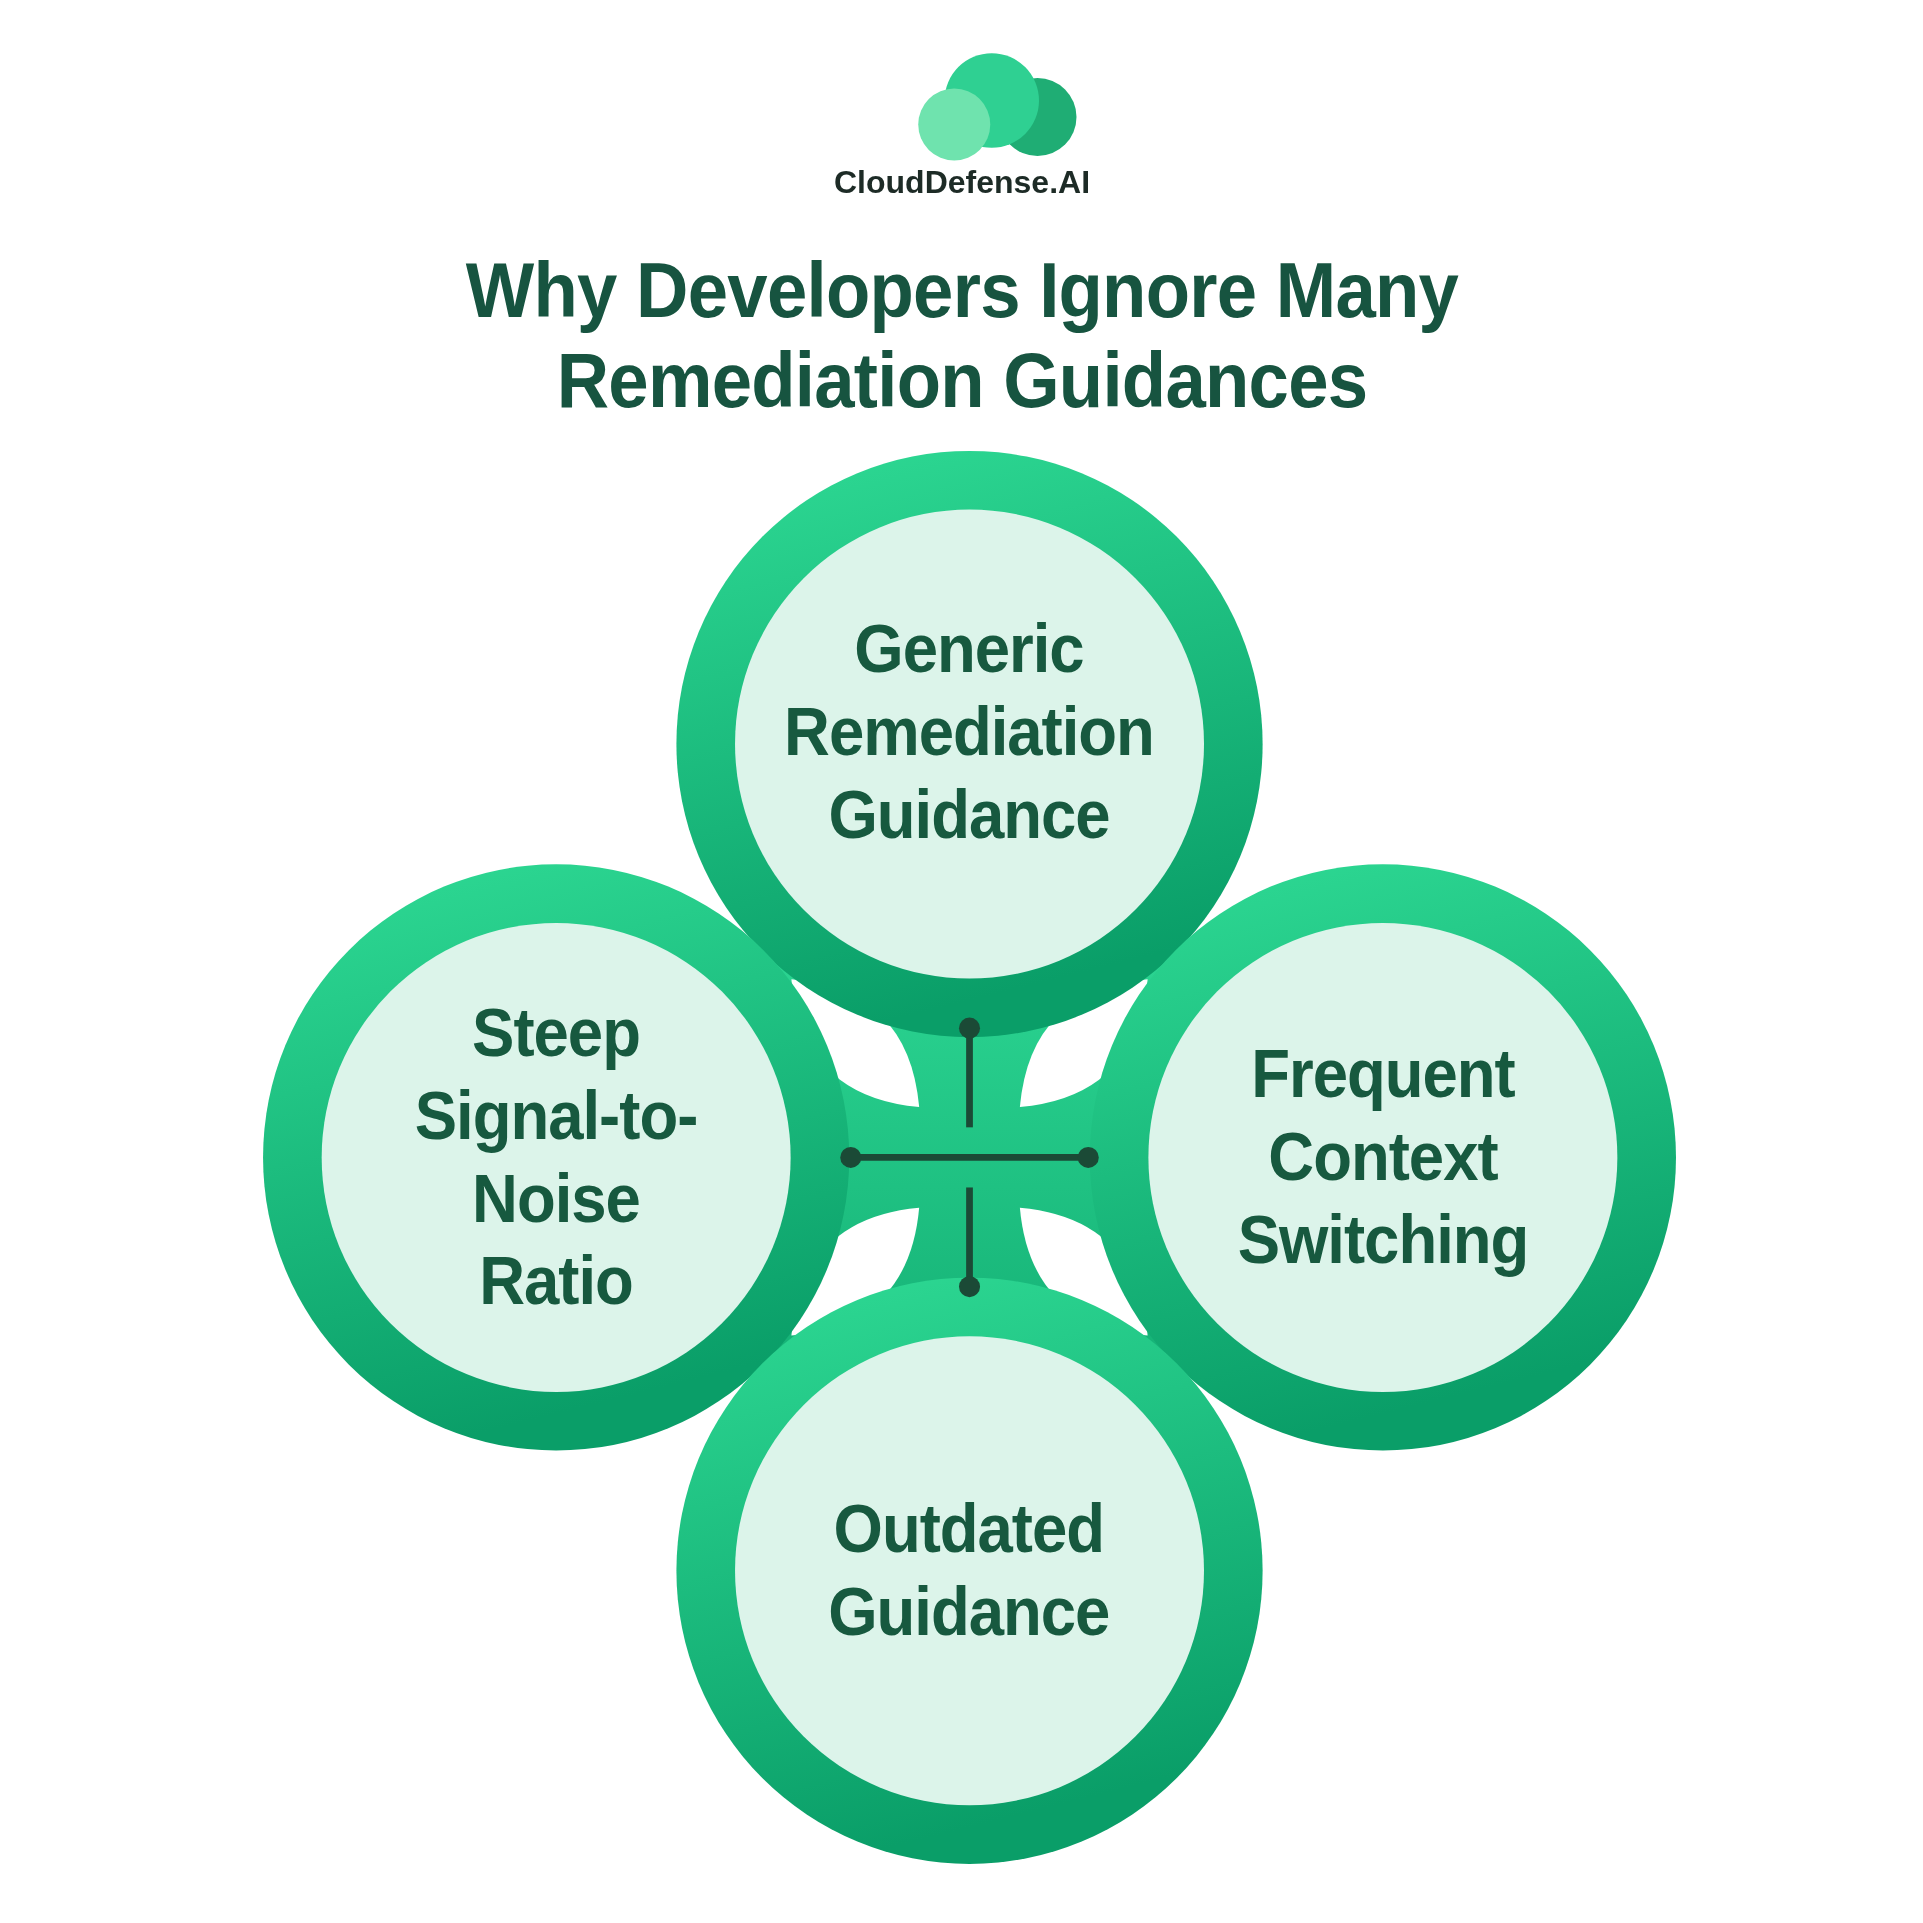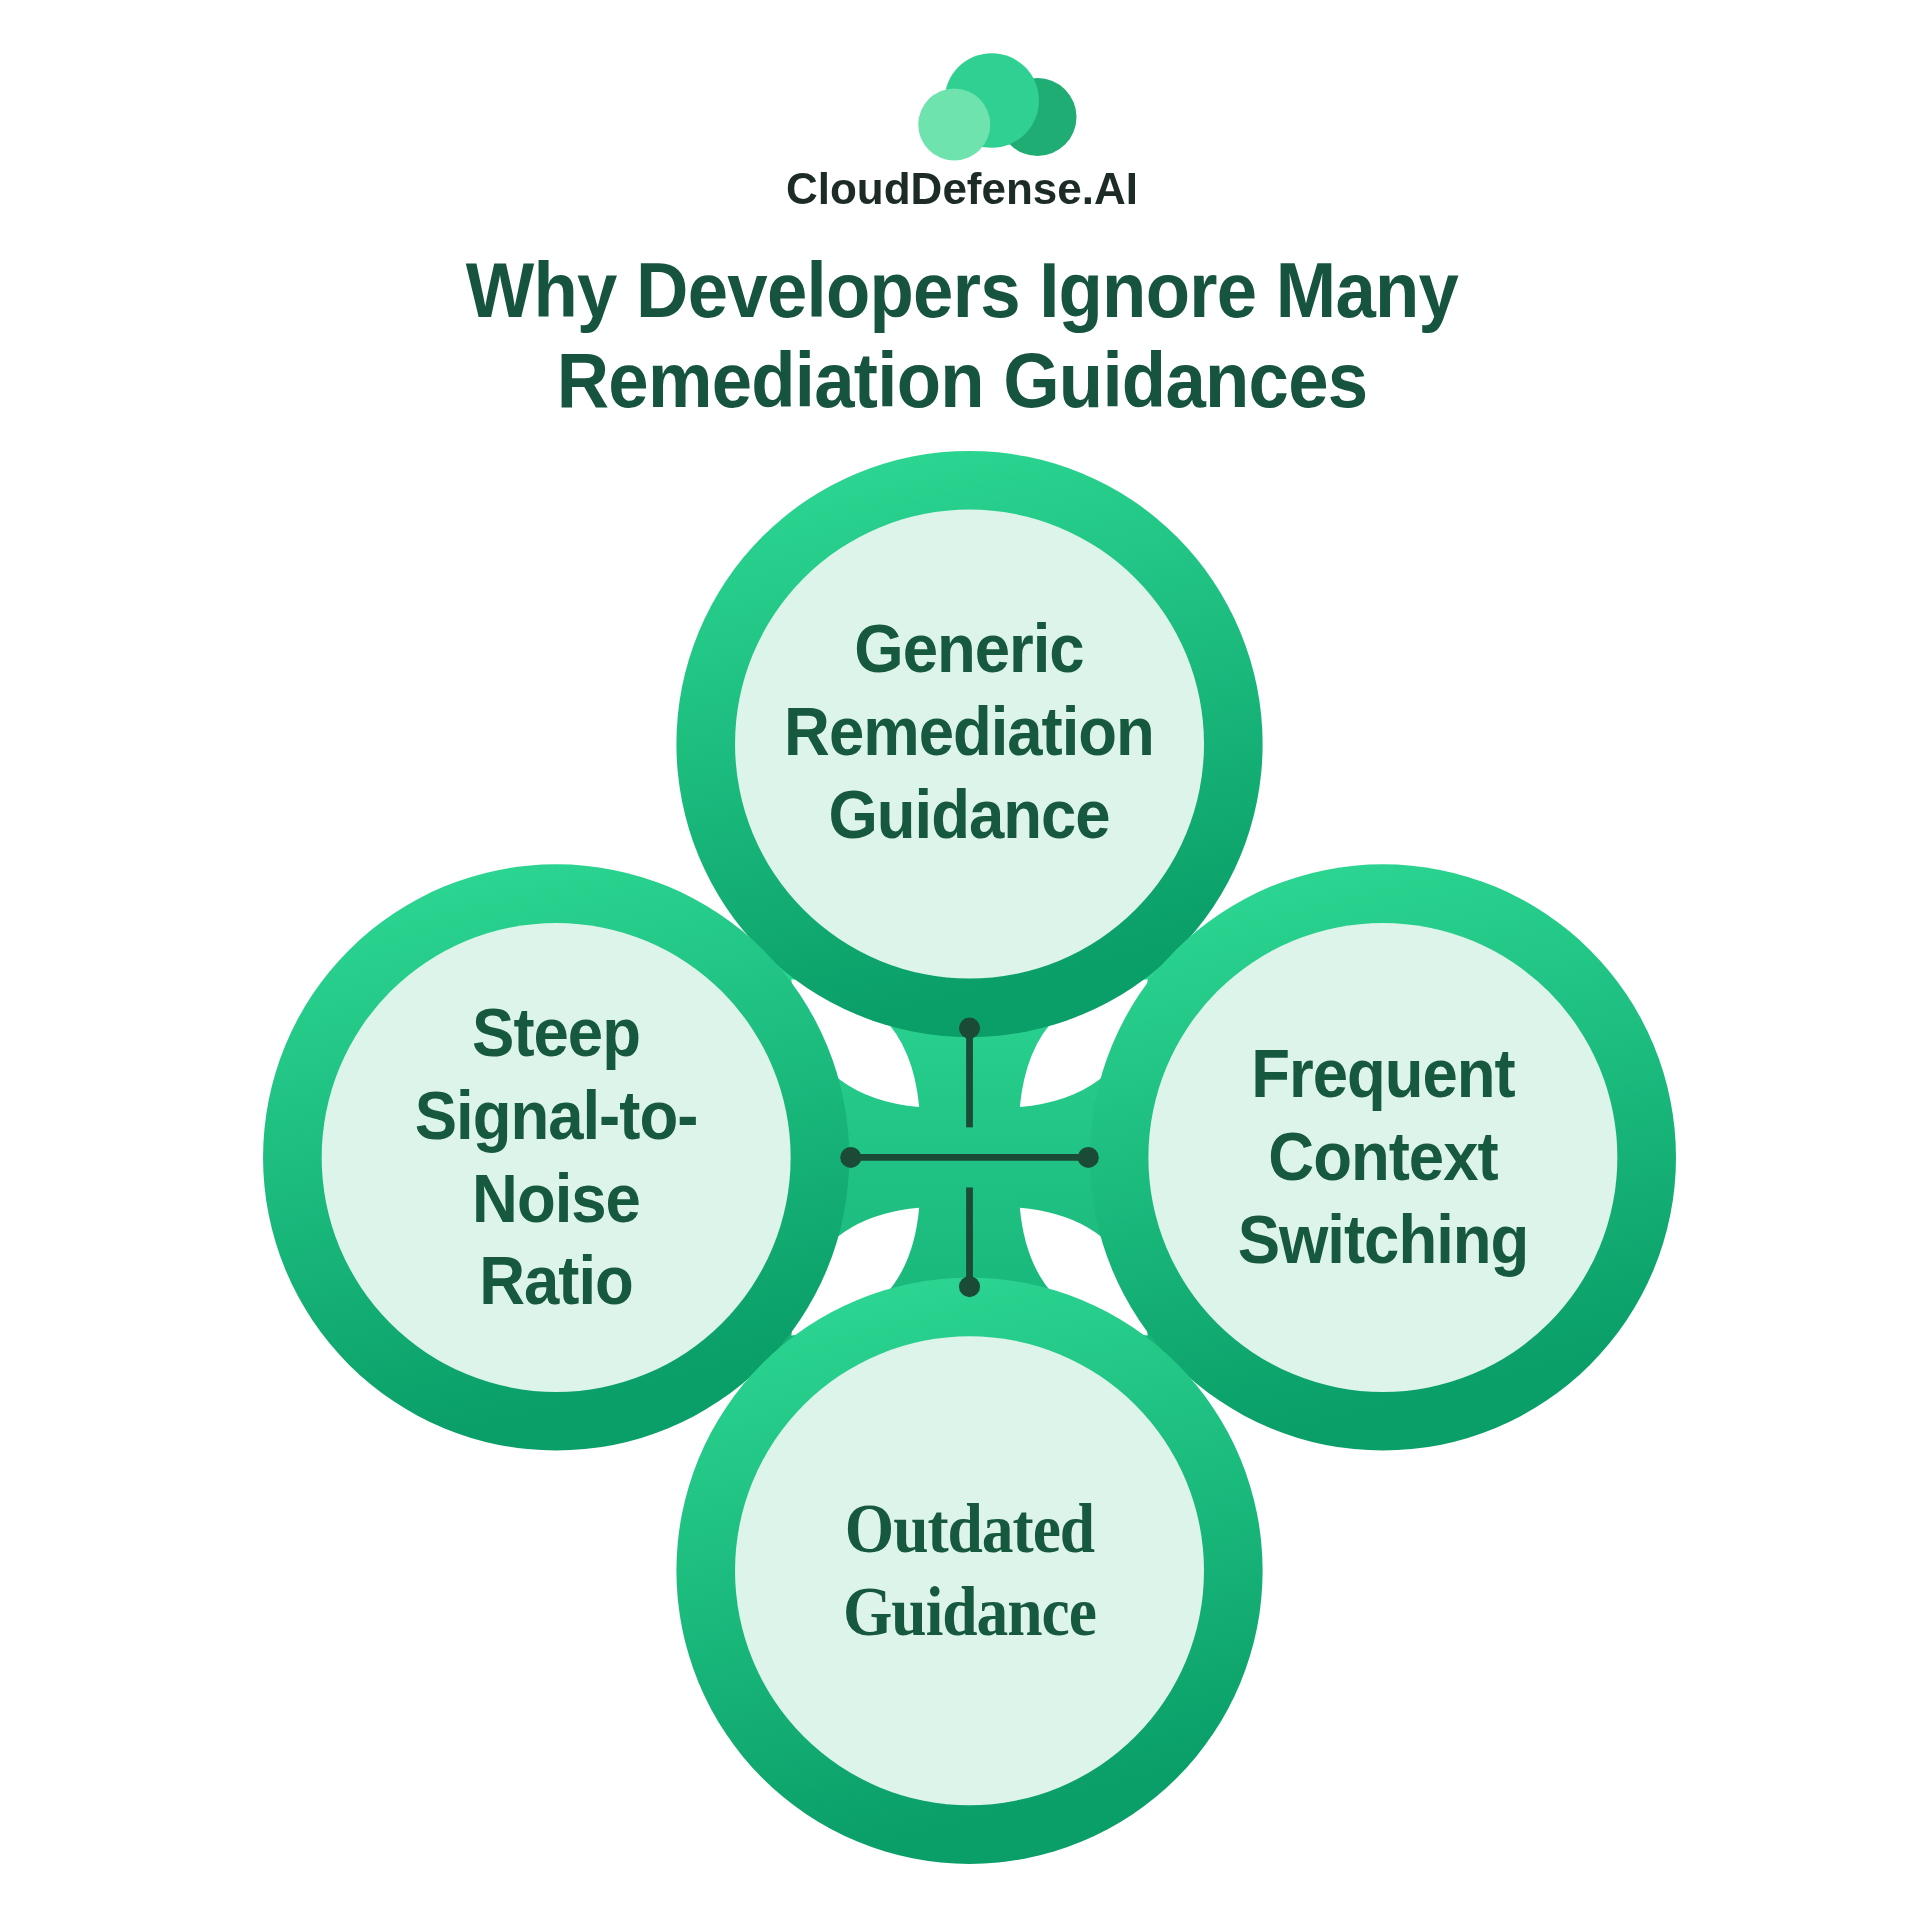--- a/index.html
+++ b/index.html
@@ -10,21 +10,21 @@
     --brand-text:#1D2B26;
     --logo-light:#6FE3AE; --logo-mid:#2FD092; --logo-dark:#1FAD74;
   }
   *{margin:0;padding:0;box-sizing:border-box;}
   html,body{background:var(--background);}
   body{font-family:"Liberation Sans","DejaVu Sans",sans-serif;}
   .canvas{position:relative;width:1924px;height:1924px;background:var(--background);overflow:hidden;}
   .cloud-svg{position:absolute;left:906px;top:51px;width:173px;height:114px;}
   .brand-name{
     position:absolute;left:0;top:164px;width:1924px;
-    font-size:44px;font-weight:700;letter-spacing:0px;
+    font-size:32px;font-weight:700;letter-spacing:0px;
     color:var(--brand-text);text-align:center;
   }
 
   .page-title{
     position:absolute;left:0;top:245px;width:1924px;
     font-size:78px;line-height:1.16;font-weight:700;
     color:var(--title-text);text-align:center;white-space:pre-line;
     letter-spacing:-0.8px;transform:scaleX(0.93);transform-origin:50% 50%;
   }
 
@@ -43,21 +43,21 @@
     text-align:center;pointer-events:none;
   }
   .node-label > span{
     display:block;font-size:69px;font-weight:700;line-height:1.2;
     letter-spacing:-1.1px;color:var(--label-text);white-space:pre-line;
     transform:scaleX(0.92);transform-origin:50% 50%;
   }
   .node-label.top{left:736px;top:582px;}
   .node-label.left{left:323px;top:1007px;}
   .node-label.right{left:1150px;top:1007px;}
-  .node-label.bottom{left:736px;top:1420px;font-family:Liberation Serif, serif;}
+  .node-label.bottom{left:736px;top:1420px;}
 </style>
 </head>
 <body>
 
 <div class="canvas">
 
   <svg class="cloud-svg" viewBox="0 0 230 152" aria-hidden="true">
     <circle cx="175" cy="88" r="52" style="fill:var(--logo-dark)"></circle>
     <circle cx="114" cy="66" r="63" style="fill:var(--logo-mid)"></circle>
     <circle cx="64" cy="98" r="48" style="fill:var(--logo-light)"></circle>

